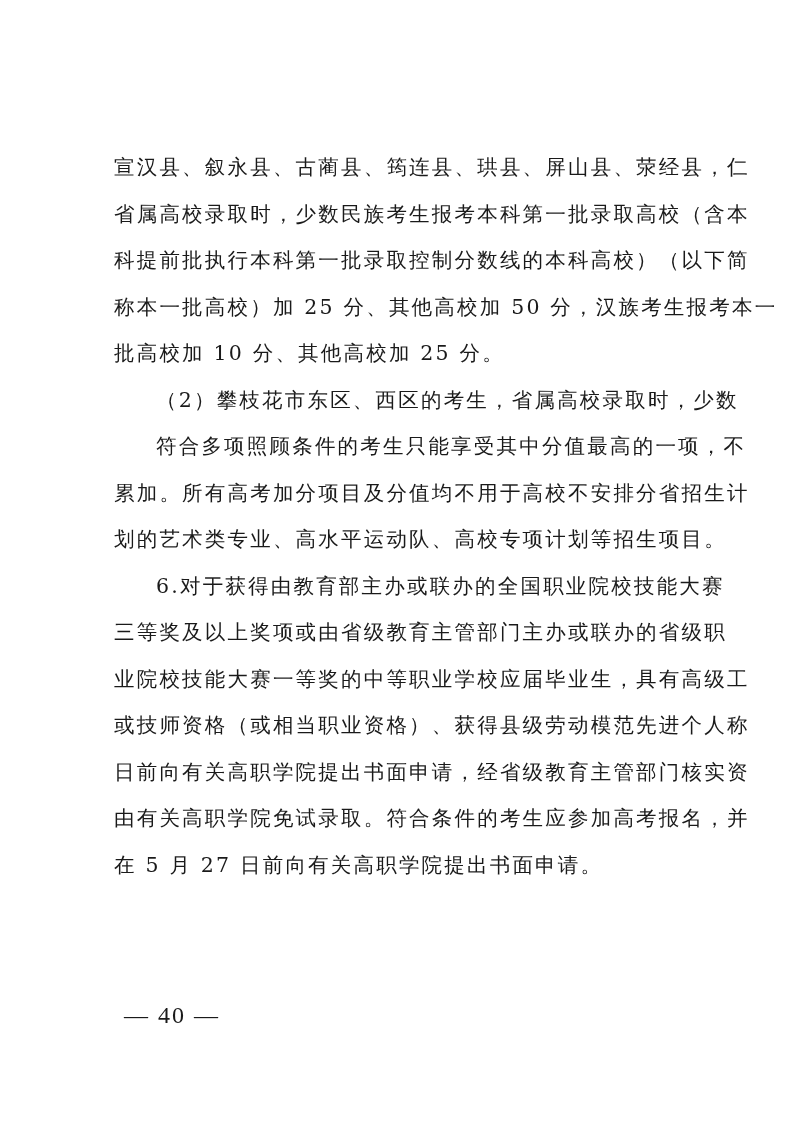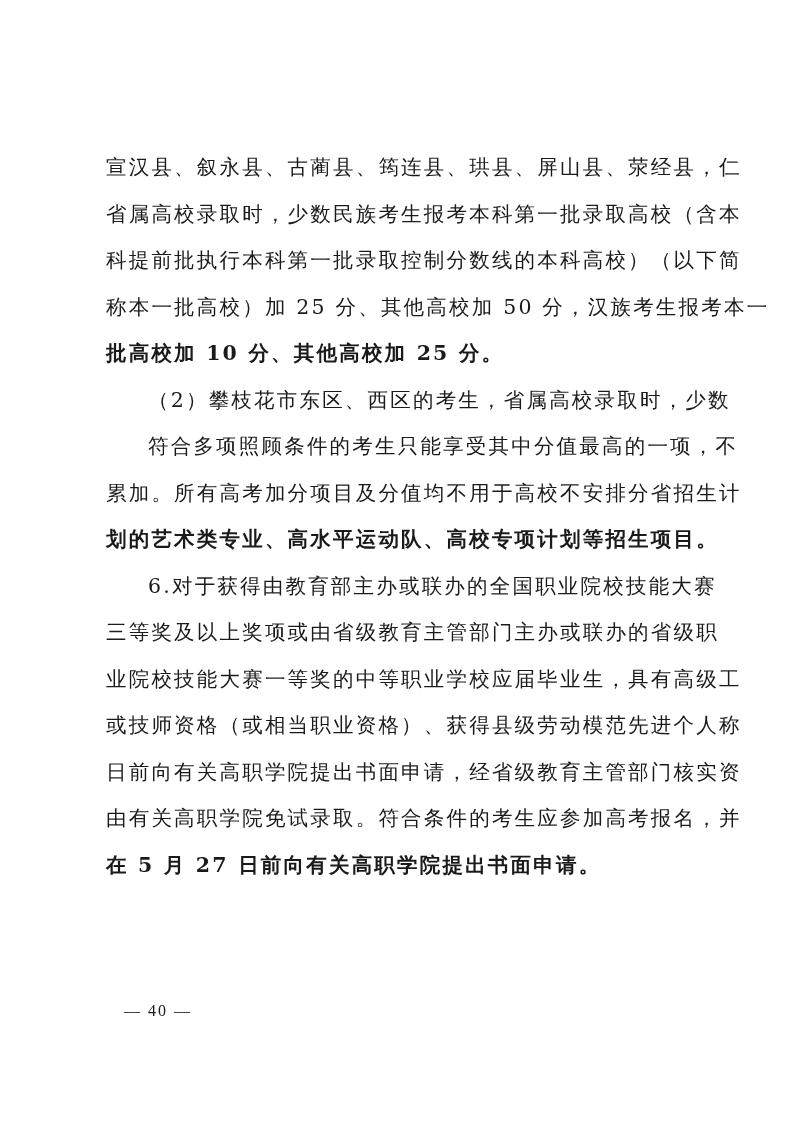--- a/index.html
+++ b/index.html
@@ -29,33 +29,33 @@
   }
   .line {
     height: 46.5px;
     line-height: 46.5px;
     font-size: 20.5px;
     letter-spacing: 2.2px;
     white-space: nowrap;
     text-align: justify;
     text-align-last: justify;
     overflow: visible;
+    margin-left: 8px;
   }
   .line.last {
     text-align-last: left;
-    font-weight: bold;
   }
   .line.indent {
     padding-left: 42px;
   }
   .page-number {
     position: absolute;
     left: 124px;
     top: 1002px;
-    font-size: 16px;
+    font-size: 24px;
     letter-spacing: 2px;
     font-family: "Liberation Serif", "DejaVu Serif", serif;
     color: #1a1a1a;
   }
 </style>
 </head>
 <body>
 
 <div class="page">
   <div class="body-text">

